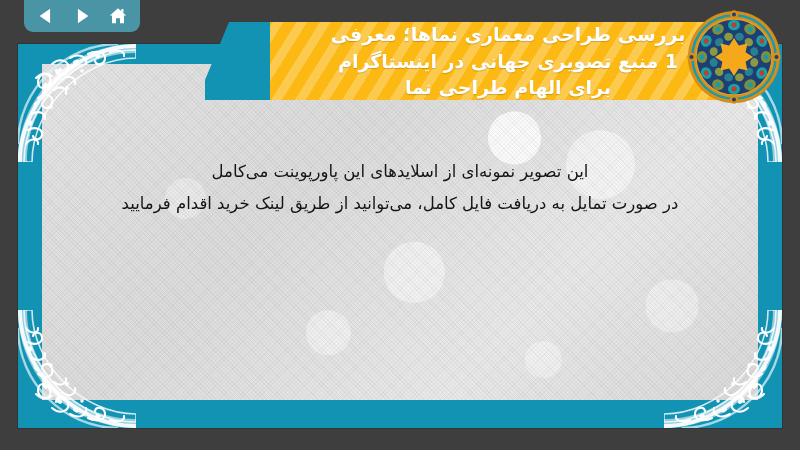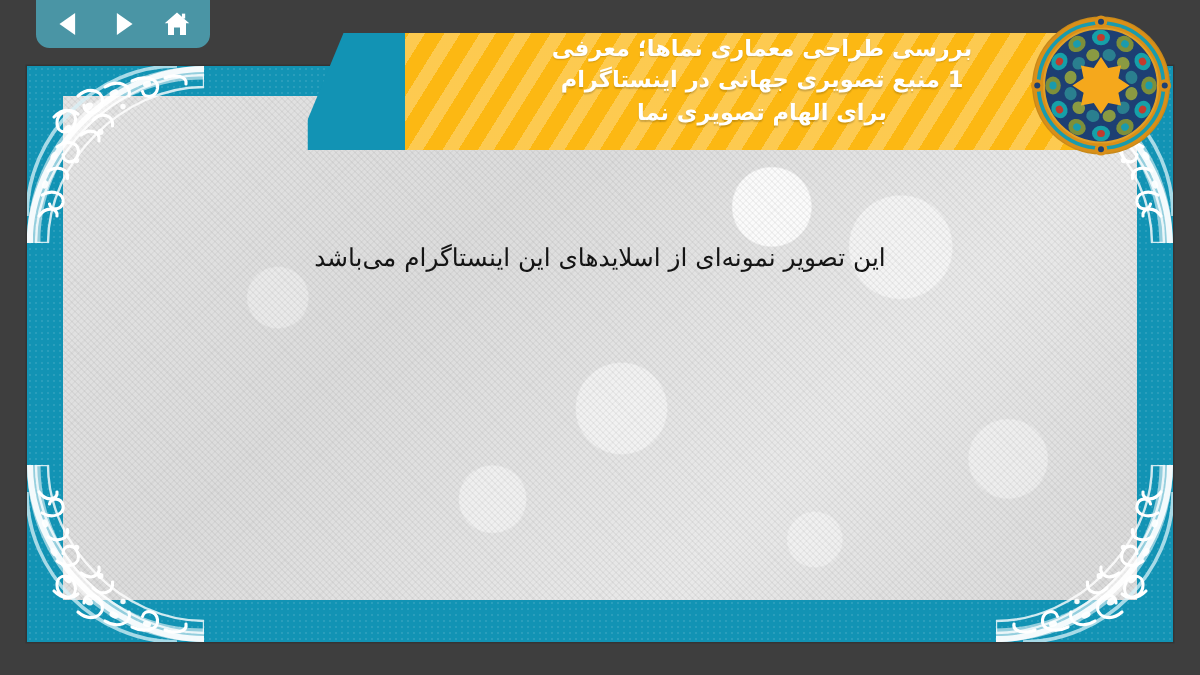--- a/index.html
+++ b/index.html
@@ -72,23 +72,23 @@
         rgba(255,255,255,0) 9px 20px);
     pointer-events:none;
   }
   #banner-tail{
     position:absolute; left:205px; top:22px; width:70px; height:78px; z-index:5;
   }
   #banner-tail svg{ display:block; width:100%; height:100%; }
 
   #title-text{
     position:absolute; inset:0; z-index:7;
-    display:flex; flex-direction:column; justify-content:flex-start; align-items:center;
+    display:flex; flex-direction:column; justify-content:center; align-items:center;
     direction:rtl; text-align:center;
-    color:#ffffff; font-size:15px; line-height:1.42;
+    color:#ffffff; font-size:19px; line-height:1.42;
     font-weight:600;
     text-shadow:0 1px 1px rgba(0,0,0,.18);
     padding:0 8px 0 24px;
   }
   #title-text .tline{ white-space:nowrap; }
 
   
   #medallion{
     position:absolute; left:683px; top:6px; width:102px; height:102px; z-index:8;
   }
@@ -133,21 +133,22 @@
         <path d="M11 2.5 L20 10.5 L17.6 10.5 L17.6 19 L13.2 19 L13.2 13.6 L8.8 13.6 L8.8 19 L4.4 19 L4.4 10.5 L2 10.5 Z" fill="#ffffff"></path>
         <rect x="14.6" y="3.4" width="2.4" height="3.6" fill="#ffffff"></rect>
       </svg>
     </div>
   </div>
 
   <div id="slide-frame">
     <div id="slide-canvas">
 
       <div id="body-copy">
-        <div class="bline">این تصویر نمونه‌ای از اسلایدهای این اینستاگرام می‌باشد</div>
+        <div class="bline">این تصویر نمونه‌ای از اسلایدهای این پاورپوینت می‌کامل</div>
+        <div class="bline">در صورت تمایل به دریافت فایل کامل، می‌توانید از طریق لینک خرید اقدام فرمایید</div>
       </div>
 
     </div>
   </div>
 
   <div class="corner c-tl">
     <svg viewBox="0 0 118 118">
       <path d="M0 118 C0 52 52 0 118 0 L118 9 C57 9 9 57 9 118 Z" fill="#ffffff" opacity=".55"></path>
       <path d="M0 118 C0 56 56 0 118 0 L118 4 C58 4 4 58 4 118 Z" fill="#ffffff" opacity=".9"></path>
       <path d="M6 118 C6 60 60 6 118 6 L118 14 C64 14 14 64 14 118 Z" fill="none" stroke="#ffffff" stroke-width="1.6" opacity=".8"></path>
@@ -281,21 +282,21 @@
   <div id="banner-tail">
     <svg viewBox="0 0 70 78" preserveAspectRatio="none">
       <polygon points="24,0 70,0 70,78 0,78 0,58" fill="#1293b4"></polygon>
     </svg>
   </div>
 
   <div id="title-banner">
     <div id="title-text">
       <div class="tline">بررسی طراحی معماری نماها؛ معرفی</div>
       <div class="tline">1 منبع تصویری جهانی در اینستاگرام</div>
-      <div class="tline">برای الهام تصویری نما</div>
+      <div class="tline">برای الهام طراحی نما</div>
     </div>
   </div>
 
   <div id="medallion">
     <svg viewBox="0 0 102 102">
       <defs>
         <clipPath id="medclip">
             <circle cx="51" cy="51" r="44"></circle>
           </clipPath>
       </defs>

